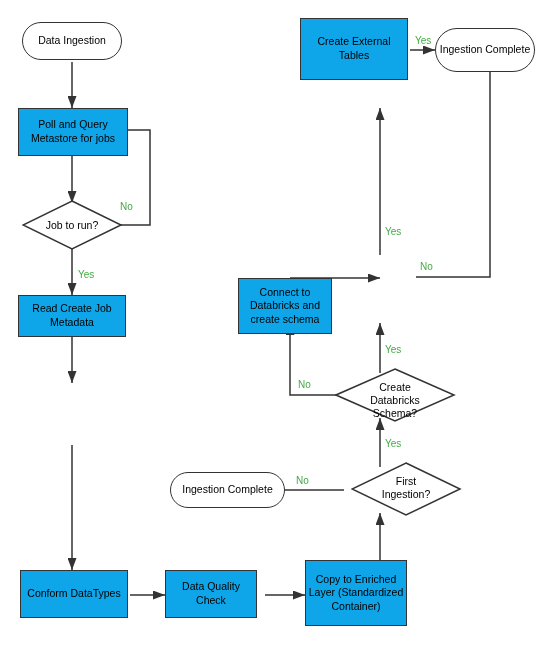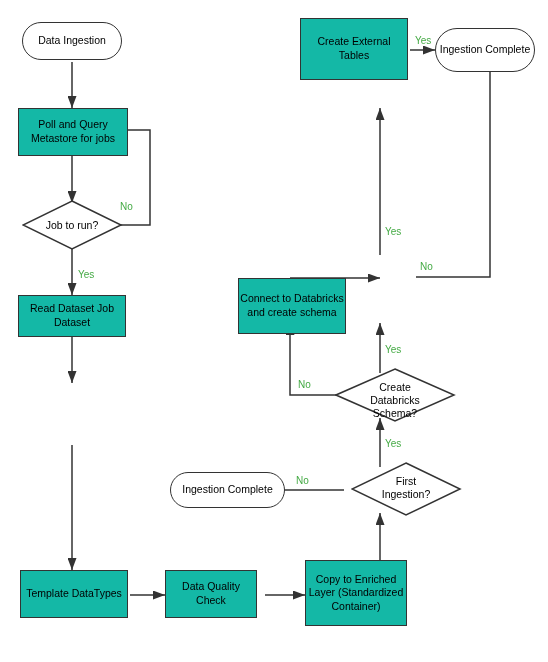--- a/index.html
+++ b/index.html
@@ -28,21 +28,21 @@
       position: absolute;
       display: flex;
       align-items: center;
       justify-content: center;
       text-align: center;
       font-size: 10.5px;
       line-height: 1.3;
     }
     .rect {
       border: 1.5px solid #333;
-      background: #14b8a6;
+      background: #0ea5e9;
     }
     .rounded {
       border: 1.5px solid #333;
       background: #fff;
       border-radius: 50px;
     }
     .diamond-wrapper {
       position: absolute;
       display: flex;
       align-items: center;
@@ -110,24 +110,24 @@
 
 <div class="shape rect" style="left:18px; top:108px; width:110px; height:48px;">Poll and Query Metastore for jobs</div>
 
 <div class="diamond-wrapper" style="left:22px; top:200px; width:100px; height:50px;">
   <svg width="100" height="50" xmlns="http://www.w3.org/2000/svg">
     <polygon points="50,1 99,25 50,49 1,25" fill="white" stroke="#333" stroke-width="1.5"></polygon>
     <text x="50" y="29" text-anchor="middle" font-size="10.5" font-family="Arial">Job to run?</text>
   </svg>
 </div>
 
-<div class="shape rect" style="left:18px; top:295px; width:108px; height:42px;">Read Dataset Job Dataset</div>
+<div class="shape rect" style="left:18px; top:295px; width:108px; height:42px;">Read Create Job Metadata</div>
 
 
-<div class="shape rect" style="left:20px; top:570px; width:108px; height:48px;">Template DataTypes</div>
+<div class="shape rect" style="left:20px; top:570px; width:108px; height:48px;">Conform DataTypes</div>
 
 <div class="shape rect" style="left:165px; top:570px; width:92px; height:48px;">Data Quality Check</div>
 
 <div class="shape rect" style="left:305px; top:560px; width:102px; height:66px;">Copy to Enriched Layer (Standardized Container)</div>
 
 <div class="diamond-wrapper" style="left:351px; top:462px; width:110px; height:55px;">
   <svg width="110" height="55" xmlns="http://www.w3.org/2000/svg">
     <polygon points="55,1 109,27 55,53 1,27" fill="white" stroke="#333" stroke-width="1.5"></polygon>
     <text x="55" y="23" text-anchor="middle" font-size="10.5" font-family="Arial">First</text>
     <text x="55" y="36" text-anchor="middle" font-size="10.5" font-family="Arial">Ingestion?</text>
@@ -138,20 +138,20 @@
 
 <div class="diamond-wrapper" style="left:335px; top:368px; width:120px; height:55px;text-decoration:underline;">
   <svg width="120" height="55" xmlns="http://www.w3.org/2000/svg">
     <polygon points="60,1 119,27 60,53 1,27" fill="white" stroke="#333" stroke-width="1.5"></polygon>
     <text x="60" y="23" text-anchor="middle" font-size="10.5" font-family="Arial">Create</text>
     <text x="60" y="36" text-anchor="middle" font-size="10.5" font-family="Arial">Databricks</text>
     <text x="60" y="49" text-anchor="middle" font-size="10.5" font-family="Arial">Schema?</text>
   </svg>
 </div>
 
-<div class="shape rect" style="left:238px; top:278px; width:108px; height:56px;">Connect to Databricks and create schema</div>
+<div class="shape rect" style="left:238px; top:278px; width:94px; height:56px;">Connect to Databricks and create schema</div>
 
 
 <div class="shape rect" style="left:300px; top:18px; width:108px; height:62px;">Create External Tables</div>
 
 <div class="shape rounded" style="left:435px; top:28px; width:100px; height:44px;">Ingestion Complete</div>
 
 </div>
 
 </body></html>

